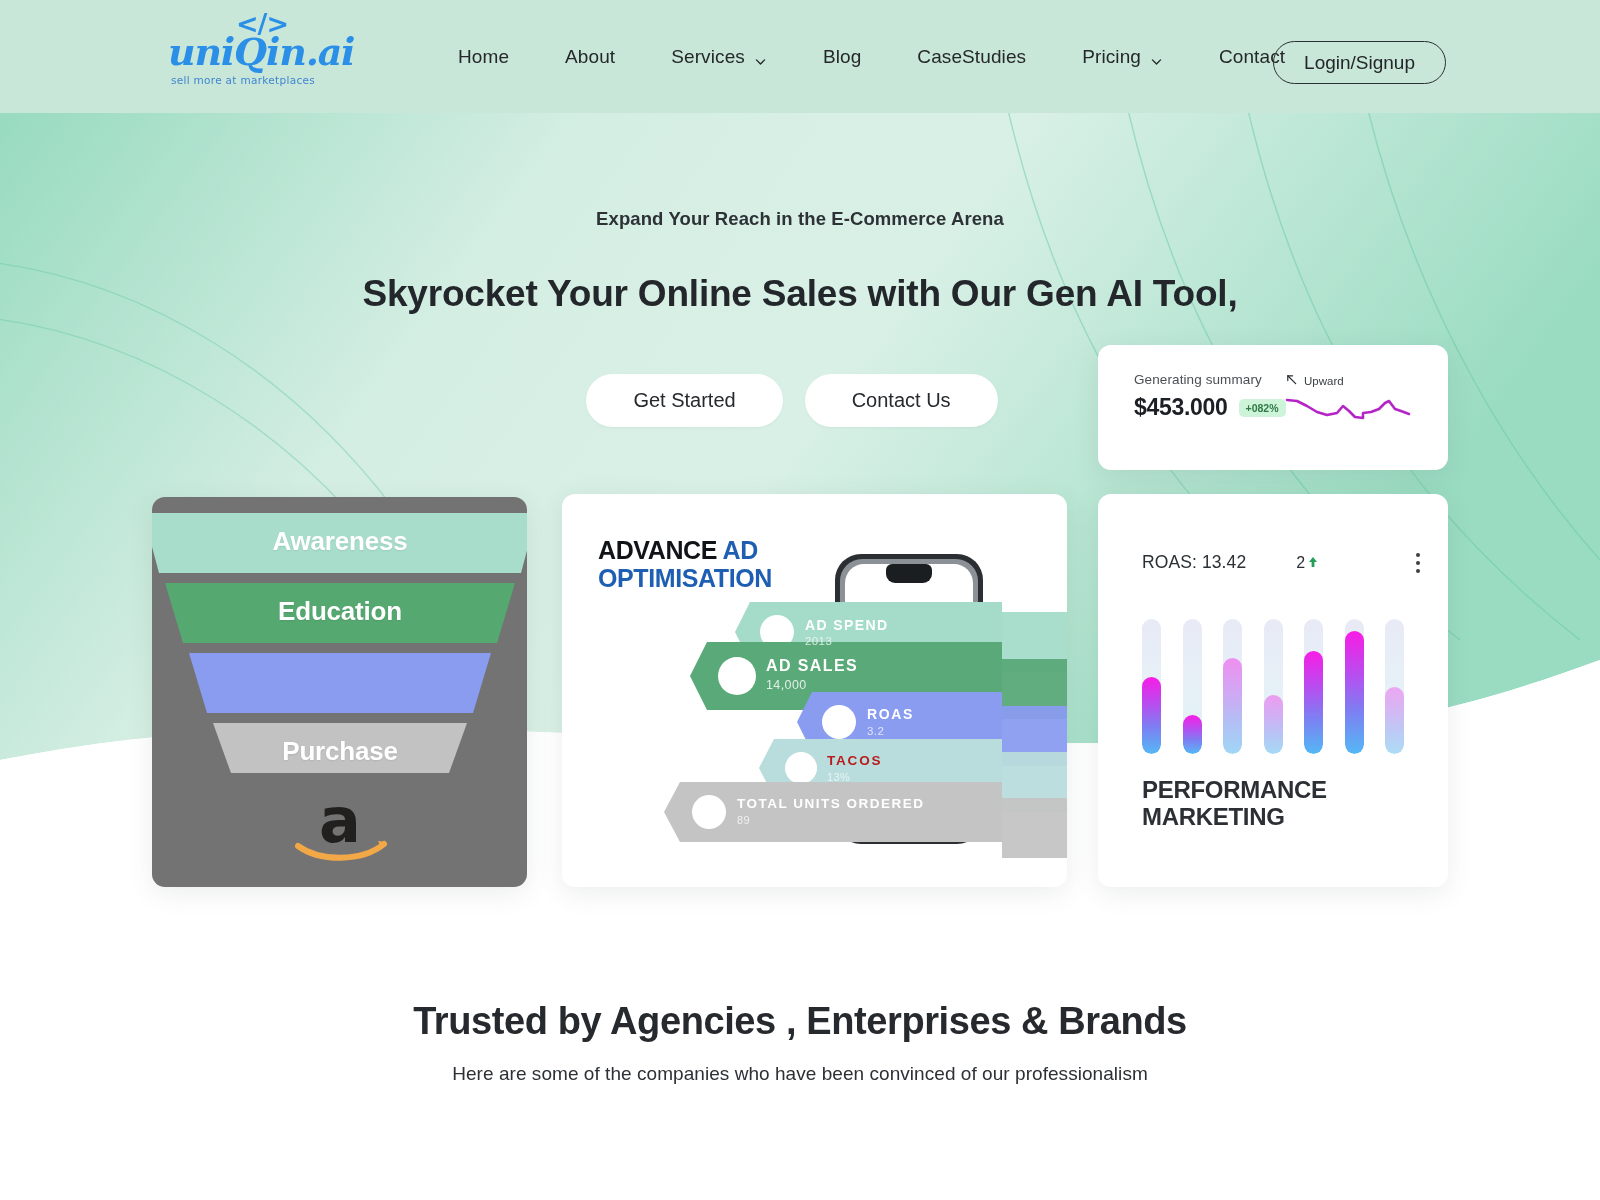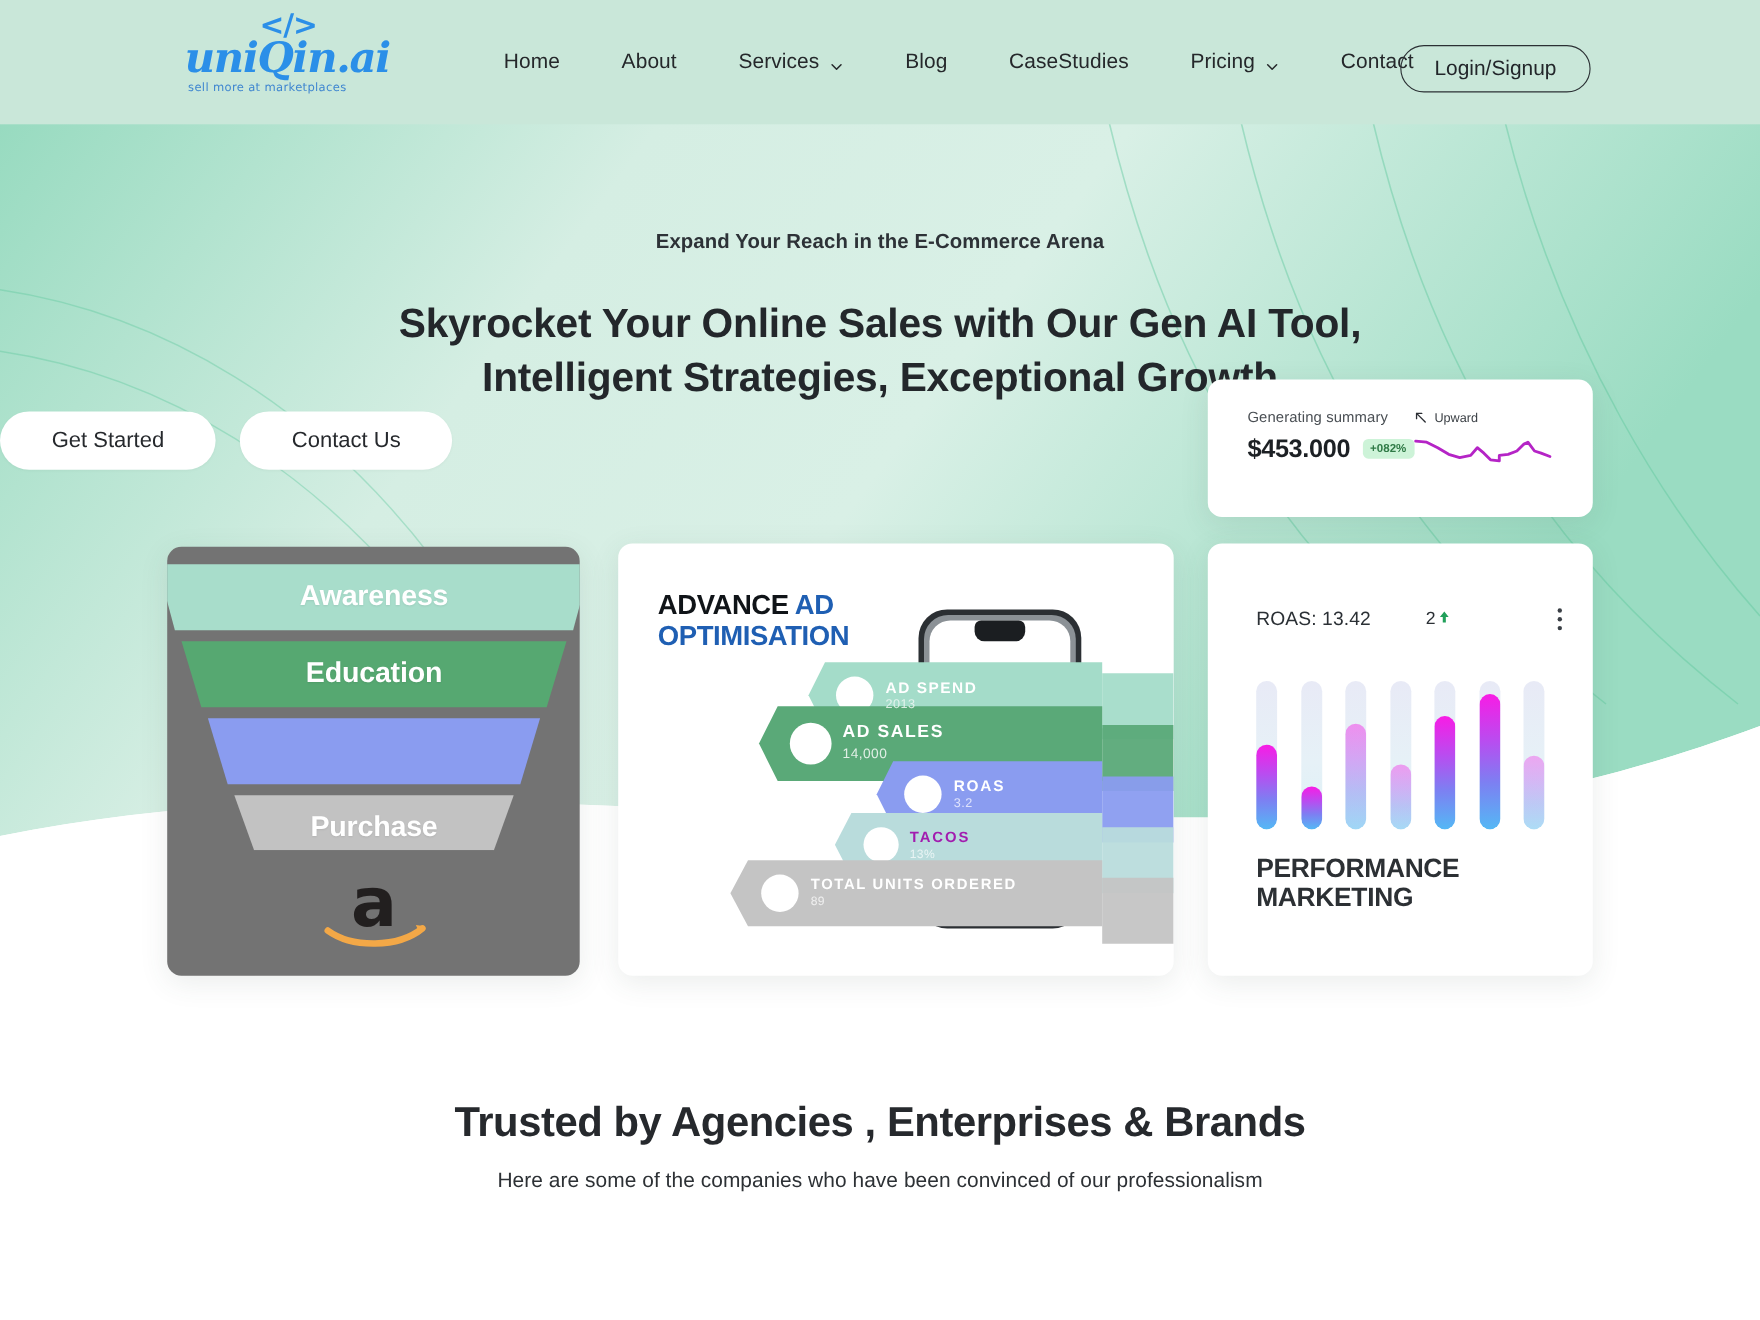--- a/index.html
+++ b/index.html
@@ -76,21 +76,21 @@
     z-index: 20;
   }
   .headline {
     position: absolute; left: 0; right: 0; top: 270px;
     text-align: center; font-size: 37px; font-weight: bold;
     color: #23272b; line-height: 1.32; letter-spacing: -0.2px;
     z-index: 20;
   }
   .cta-row {
     position: absolute; left: 0; right: 16px; top: 374px;
-    display: flex; gap: 22px;
+    display: flex; justify-content: center; gap: 22px;
     z-index: 20;
   }
   .cta {
     background: #fff; border: none; border-radius: 34px;
     height: 53px; padding: 0 47px;
     font-size: 20px; color: #26292d; cursor: pointer;
     font-family: "Liberation Sans", sans-serif;
     box-shadow: 0 1px 3px rgba(0,0,0,0.04);
   }
 
@@ -225,21 +225,20 @@
         <span>Contact</span>
       </div>
     </nav>
 
     <button class="login-btn">Login/Signup</button>
   </div>
 
   <div class="kicker">Expand Your Reach in the E-Commerce Arena</div>
   <div class="headline">
     <div>Skyrocket Your Online Sales with Our Gen AI Tool,</div>
-    <div>Intelligent Strategies, Exceptional Growth</div>
   </div>
   <div class="cta-row">
     <button class="cta">Get Started</button>
     <button class="cta">Contact Us</button>
   </div>
 
   <div class="card card-summary">
     <div class="sum-inner">
       <div class="sum-label">Generating summary</div>
       <div class="sum-row">
@@ -330,21 +329,21 @@
     <div style="position:absolute;left:0;top:0;width:505px;height:393px;pointer-events:none">
       <div style="position:absolute;left:243px;top:123px;color:#fff;font-size:14px;font-weight:bold;letter-spacing:1.4px">AD SPEND</div>
       <div style="position:absolute;left:243px;top:141px;color:#eef7f3;font-size:11.5px;letter-spacing:0.4px;opacity:0.85">2013</div>
 
       <div style="position:absolute;left:204px;top:163px;color:#fff;font-size:16px;font-weight:bold;letter-spacing:1.4px">AD SALES</div>
       <div style="position:absolute;left:204px;top:184px;color:#f0f7f2;font-size:12.5px;letter-spacing:0.4px;opacity:0.9">14,000</div>
 
       <div style="position:absolute;left:305px;top:212px;color:#fff;font-size:14px;font-weight:bold;letter-spacing:1.6px">ROAS</div>
       <div style="position:absolute;left:305px;top:231px;color:#eef0ff;font-size:11.5px;letter-spacing:0.4px;opacity:0.85">3.2</div>
 
-      <div style="position:absolute;left:265px;top:259px;color:#a21caf;font-size:13.5px;font-weight:bold;letter-spacing:1.8px">TACOS</div>
+      <div style="position:absolute;left:265px;top:259px;color:#b91c1c;font-size:13.5px;font-weight:bold;letter-spacing:1.8px">TACOS</div>
       <div style="position:absolute;left:265px;top:277px;color:#f2f9f9;font-size:11px;letter-spacing:0.4px;opacity:0.85">13%</div>
 
       <div style="position:absolute;left:175px;top:302px;color:#fff;font-size:13.5px;font-weight:bold;letter-spacing:1.5px">TOTAL UNITS ORDERED</div>
       <div style="position:absolute;left:175px;top:320px;color:#f7f7f7;font-size:11px;letter-spacing:0.4px;opacity:0.85">89</div>
     </div>
   </div>
 
   <div class="card card-perf">
     <div class="perf-head">
       <div class="perf-roas">ROAS: 13.42</div>

